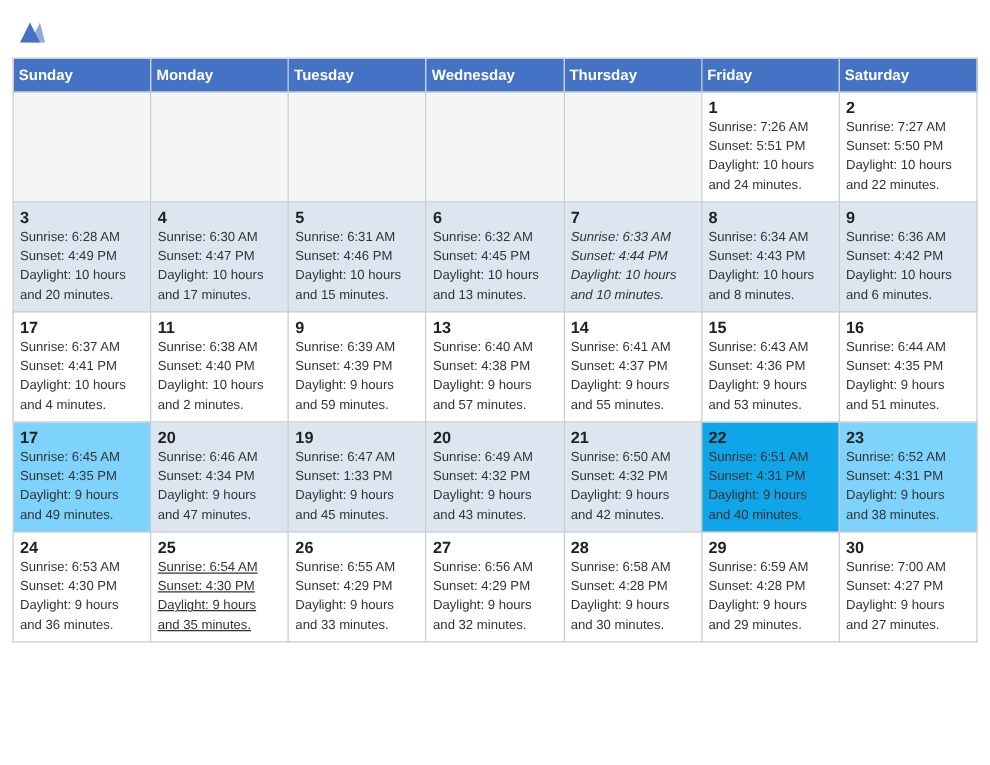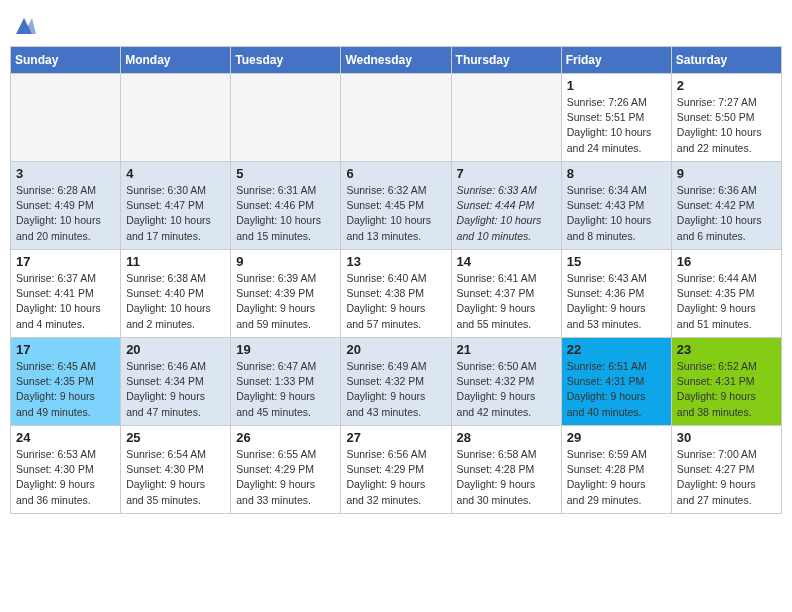--- a/index.html
+++ b/index.html
@@ -262,37 +262,37 @@
           <div class="day-info" style="white-space: pre-line;">Sunrise: 6:50 AM
 Sunset: 4:32 PM
 Daylight: 9 hours and 42 minutes.</div>
         </td>
         <td style="background: #0ea5e9;">
           <span class="day-num">22</span>
           <div class="day-info" style="white-space: pre-line;">Sunrise: 6:51 AM
 Sunset: 4:31 PM
 Daylight: 9 hours and 40 minutes.</div>
         </td>
-        <td style="background: #84cc16;">
+        <td style="background: #7dd3fc;">
           <span class="day-num">23</span>
           <div class="day-info" style="white-space: pre-line;">Sunrise: 6:52 AM
 Sunset: 4:31 PM
 Daylight: 9 hours and 38 minutes.</div>
         </td>
       </tr>
       <tr>
         <td>
           <span class="day-num">24</span>
           <div class="day-info" style="white-space: pre-line;">Sunrise: 6:53 AM
 Sunset: 4:30 PM
 Daylight: 9 hours and 36 minutes.</div>
         </td>
         <td>
           <span class="day-num">25</span>
-          <div class="day-info" style="white-space: pre-line;">Sunrise: 6:54 AM
+          <div class="day-info" style="white-space: pre-line; text-decoration: underline;">Sunrise: 6:54 AM
 Sunset: 4:30 PM
 Daylight: 9 hours and 35 minutes.</div>
         </td>
         <td>
           <span class="day-num">26</span>
           <div class="day-info" style="white-space: pre-line;">Sunrise: 6:55 AM
 Sunset: 4:29 PM
 Daylight: 9 hours and 33 minutes.</div>
         </td>
         <td>

